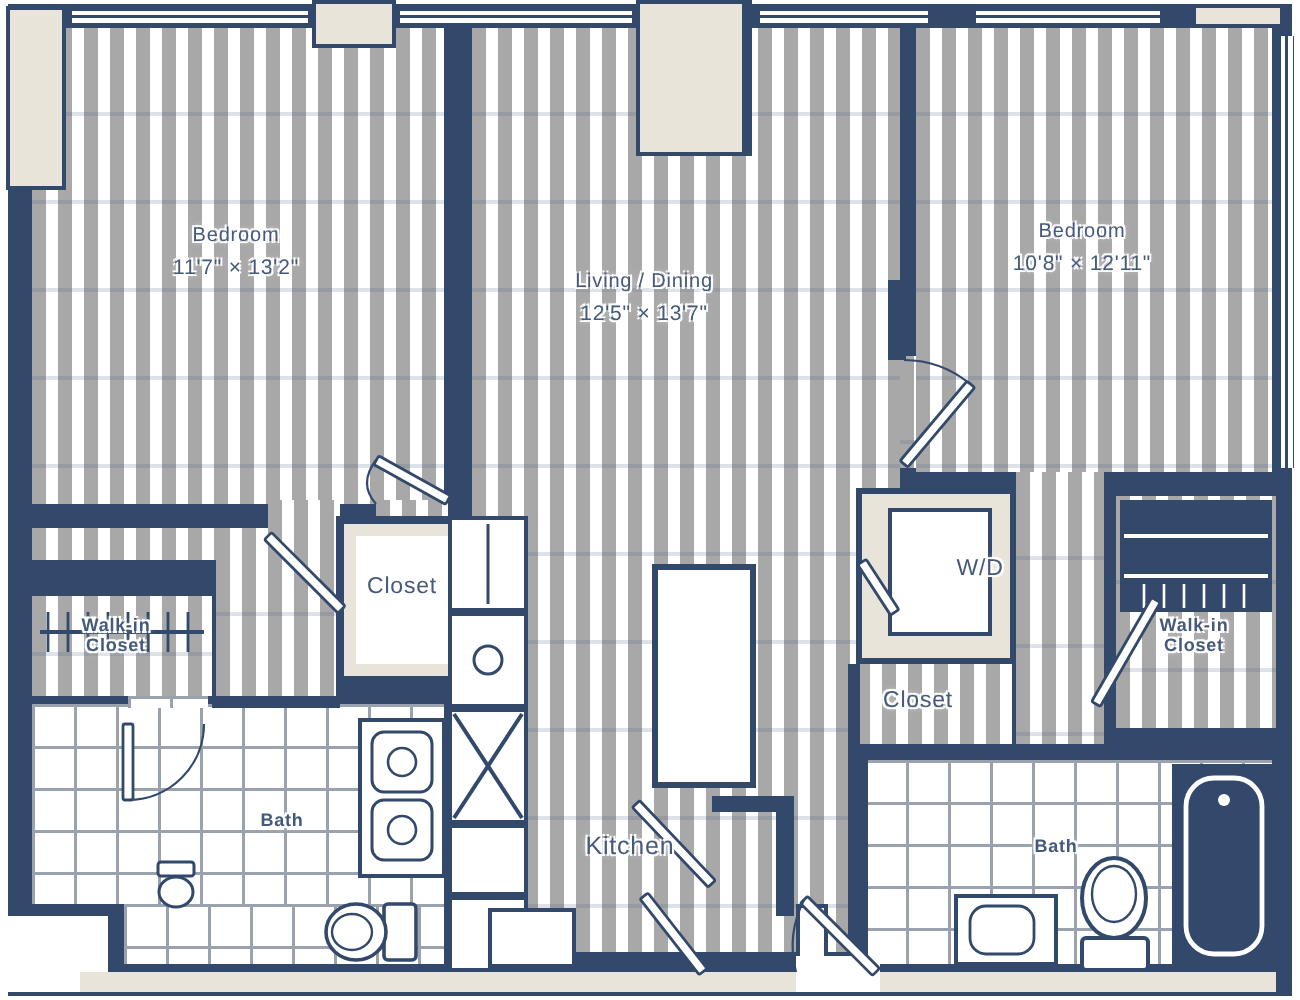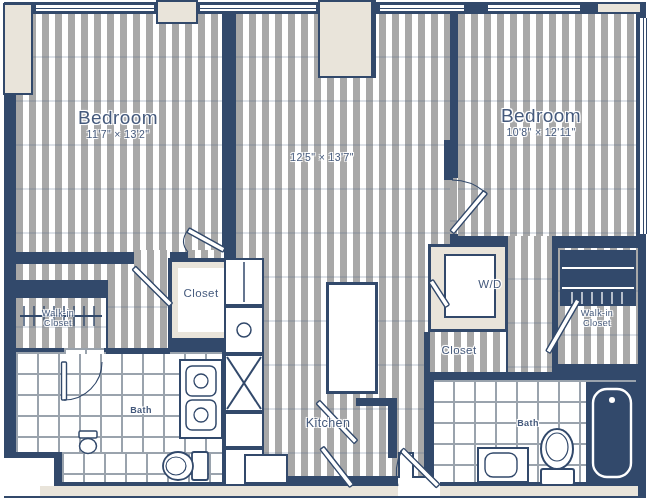--- a/index.html
+++ b/index.html
@@ -14,25 +14,25 @@
   .tile{background-color:#fff;background-image:
     repeating-linear-gradient(90deg,#9aa3ad 0 1.6px,rgba(0,0,0,0) 1.6px 21px),
     repeating-linear-gradient(180deg,#9aa3ad 0 1.6px,rgba(0,0,0,0) 1.6px 21px)}
   .cream{background:#e9e4da;border:2px solid #32496b}
   .whitebox{background:#fff;border:2px solid #32496b}
   .win{background:repeating-linear-gradient(180deg,#32496b 0 1.5px,#fff 1.5px 3.6px,#32496b 3.6px 5.2px,#fff 5.2px 7.4px,#32496b 7.4px 9px)}
   .winv{background:repeating-linear-gradient(90deg,#32496b 0 1.5px,#fff 1.5px 3.6px,#32496b 3.6px 5.2px,#fff 5.2px 7.4px,#32496b 7.4px 8px)}
   .lbl{position:absolute;transform:translate(-50%,-50%);color:#44597c;white-space:nowrap;text-align:center;
        letter-spacing:.4px;line-height:1.15;
        text-shadow:-1px -1px 0 #fff,1px -1px 0 #fff,-1px 1px 0 #fff,1px 1px 0 #fff,0 0 3px #fff}
-  .name{font-size:19px}
+  .name{font-size:10px}
   .dims{font-size:10.5px}
   .small{font-size:11.5px}
   .tiny{font-size:9px;font-weight:bold}
-  .micro{font-size:9px;font-weight:normal}
+  .micro{font-size:9px;font-weight:bold}
   svg.overlay{position:absolute;left:0;top:0;pointer-events:none}
 </style>
 </head>
 <body>
 
 <div class="plan">
 
   <div class="abs navy" style="left:4px;top:2px;width:642px;height:496px"></div>
 
   <div class="abs plank" style="left:16px;top:14px;width:206px;height:238px"></div>
@@ -180,35 +180,36 @@
       <rect x="318" y="399.5" width="55" height="5" rx="1" fill="#fff" stroke-width="1.4" transform="rotate(46.5 318 402)"></rect>
       <rect x="322" y="445.5" width="48" height="5" rx="1" fill="#fff" stroke-width="1.4" transform="rotate(52 322 448)"></rect>
       <rect x="438" y="483.5" width="51" height="5" rx="1" fill="#fff" stroke-width="1.4" transform="rotate(-135 438 486)"></rect>
       <path d="M402 450 A 51 51 0 0 0 398 486" fill="none" stroke-width="1.1"></path>
     </g>
   </svg>
 
   <div class="lbl name" style="left:118px;top:118px">Bedroom</div>
   <div class="lbl dims" style="left:118px;top:134px">11'7" × 13'2"</div>
 
+  <div class="lbl name" style="left:322px;top:141px">Living / Dining</div>
   <div class="lbl dims" style="left:322px;top:157px">12'5" × 13'7"</div>
 
   <div class="lbl name" style="left:541px;top:116px">Bedroom</div>
   <div class="lbl dims" style="left:541px;top:132px">10'8" × 12'11"</div>
 
   <div class="lbl small" style="left:201px;top:294px">Closet</div>
   <div class="lbl small" style="left:490px;top:285px">W/D</div>
   <div class="lbl small" style="left:459px;top:351px">Closet</div>
 
   <div class="lbl micro" style="left:58px;top:318px">
     <span style="display:block">Walk-in</span>
     <span style="display:block">Closet</span>
   </div>
   <div class="lbl micro" style="left:597px;top:318px">
     <span style="display:block">Walk-in</span>
     <span style="display:block">Closet</span>
   </div>
 
-  <div class="lbl" style="left:328px;top:423px;font-size:12.5px">Kitchen</div>
+  <div class="lbl" style="left:315px;top:423px;font-size:12.5px">Kitchen</div>
   <div class="lbl tiny" style="left:141px;top:410px">Bath</div>
   <div class="lbl tiny" style="left:528px;top:423px">Bath</div>
 
 </div>
 
 </body></html>

